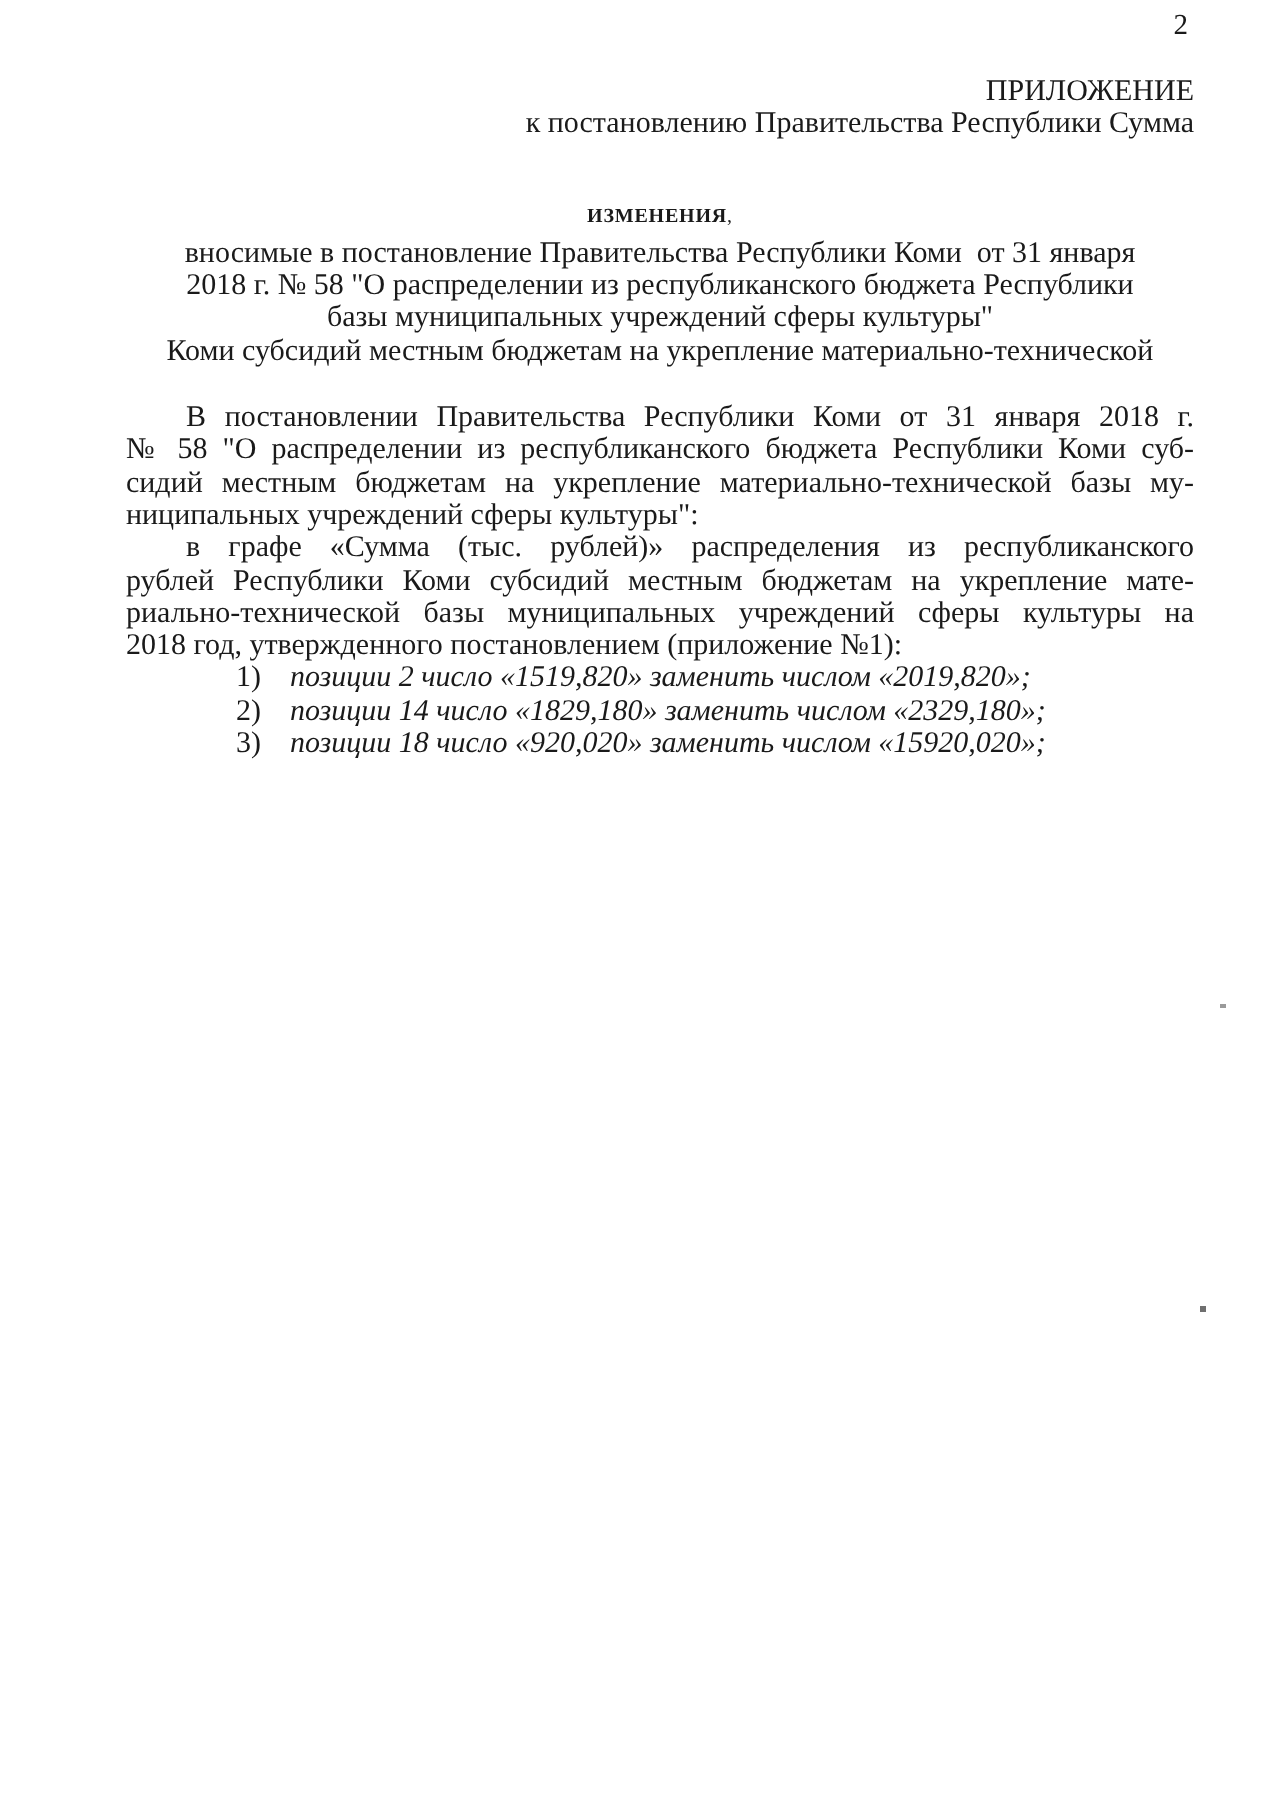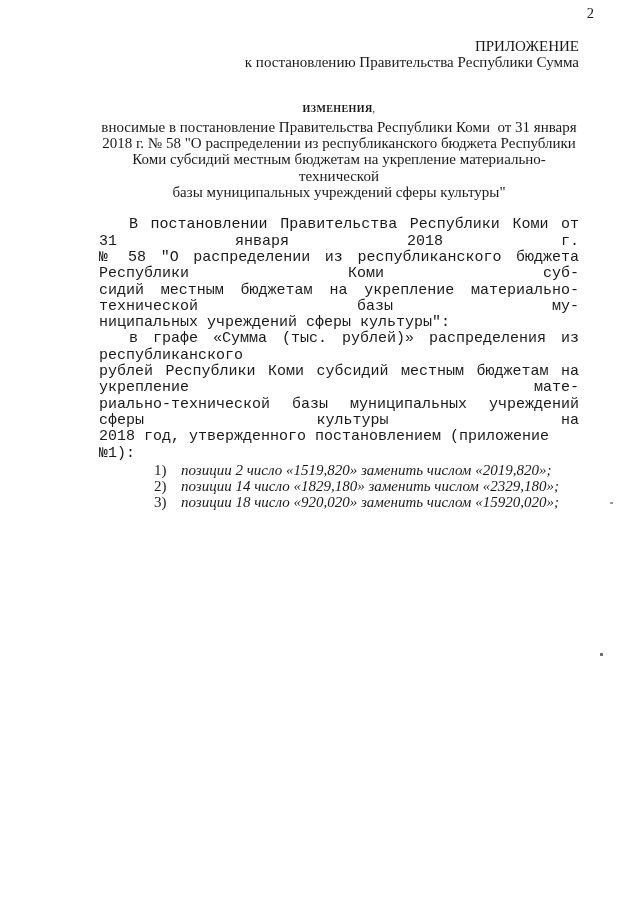--- a/index.html
+++ b/index.html
@@ -16,41 +16,40 @@
   }
   .page-number {
     position: absolute;
     top: 5px;
     right: 46px;
     font-size: 14.5px;
   }
   .content {
     position: absolute;
     left: 63px;
-    right: 61px;
+    right: 43px;
     top: 0;
-    margin-left: 36px;
   }
   .header-block {
     margin-top: 38px;
     text-align: right;
   }
   .doc-title {
     margin-top: 30px;
     text-align: center;
     font-size: 10px;
     letter-spacing: 0.4px;
   }
   .doc-title .bold { font-weight: bold; }
   .subtitle {
     margin-top: 2px;
     text-align: center;
   }
   .subtitle .sline { white-space: pre-wrap; }
-  .para { margin-top: 17px; font-family: Liberation Mono, monospace; }
+  .para { margin-top: 17px; }
   .para + .para { margin-top: 0; }
   .pl { text-align: left; }
   .pl.j { text-align: justify; text-align-last: justify; }
   .pl.indent { text-indent: 30px; }
   .amend-list { margin: 0; padding: 0; list-style: none; }
   .li-row { padding-left: 55px; }
   .li-num { display: inline-block; width: 27px; }
   .li-text { white-space: pre-wrap; font-style: italic; }
   .speck { position: absolute; }
   .speck1 { left: 610px; top: 502px; width: 3px; height: 2px; background: #9a9a9a; }
@@ -70,22 +69,22 @@
       <div class="hline">к постановлению Правительства Республики Сумма</div>
     </div>
 
     <div class="doc-title">
       <span class="bold">ИЗМЕНЕНИЯ</span><span>,</span>
     </div>
 
     <div class="subtitle">
       <div class="sline">вносимые в постановление Правительства Республики Коми  от 31 января</div>
       <div class="sline">2018 г. № 58 "О распределении из республиканского бюджета Республики</div>
+      <div class="sline">базы муниципальных учреждений сферы культуры"</div>
       <div class="sline">Коми субсидий местным бюджетам на укрепление материально-технической</div>
-      <div class="sline">базы муниципальных учреждений сферы культуры"</div>
     </div>
 
     <div class="para">
       <div class="pl j indent">В постановлении Правительства Республики Коми от 31 января 2018 г.</div>
       <div class="pl j">№ 58 "О распределении из республиканского бюджета Республики Коми суб-</div>
       <div class="pl j">сидий местным бюджетам на укрепление материально-технической базы му-</div>
       <div class="pl">ниципальных учреждений сферы культуры":</div>
     </div>
 
     <div class="para">

